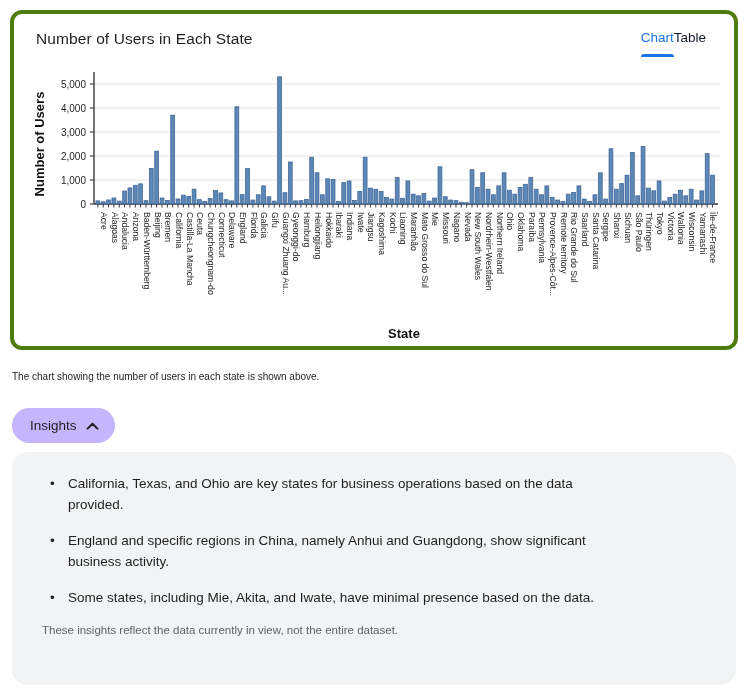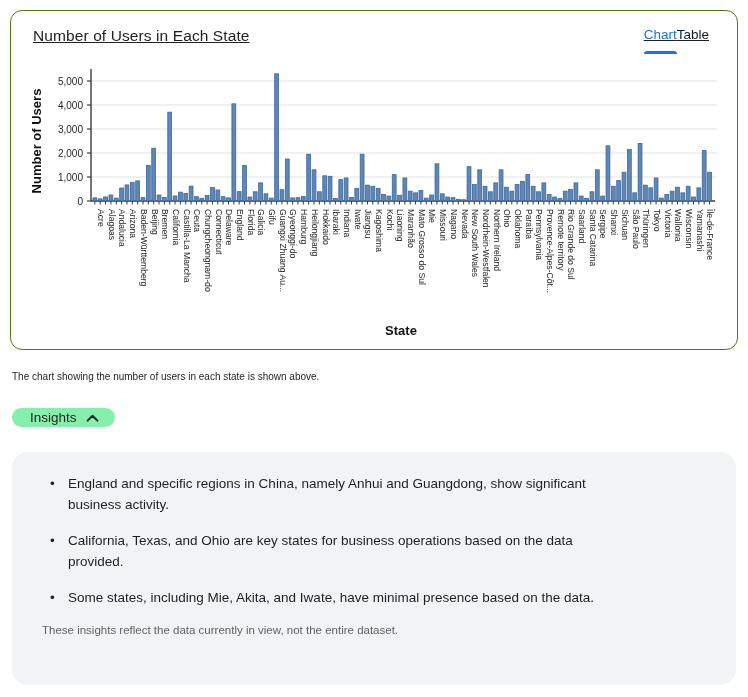--- a/index.html
+++ b/index.html
@@ -2,44 +2,44 @@
 <html><head>
 <meta charset="utf-8">
 <style>
   * { margin: 0; padding: 0; box-sizing: border-box; }
   html, body { background: #ffffff; width: 748px; height: 697px; font-family: "Liberation Sans", sans-serif; color: #202124; }
   .page { position: relative; width: 748px; height: 697px; }
 
   
   .card {
     position: absolute; left: 10px; top: 10px; width: 728px; height: 340px;
-    background: #fff; border: 1px solid #4d7c0f; border-radius: 12px; text-decoration: underline;
+    background: #fff; border: 4px solid #4d7c0f; border-radius: 12px;
   }
   .card-header {
     display: flex; justify-content: space-between; align-items: flex-start;
     padding: 16px 22px 0 22px; height: 52px;
   }
   .card-title { font-size: 15.5px; font-weight: 500; color: #1f1f1f; letter-spacing: .1px; }
   .tabs { display: flex; padding-right: 6px; }
   .tab { position: relative; font-size: 13.5px; color: #0f172a; cursor: pointer; padding-bottom: 12px; }
   .tab.active { color: #1a73e8; font-weight: 500; }
   .tab.active::after {
     content: ""; position: absolute; left: 0; right: 0; bottom: 0; height: 3px;
     background: #1a73e8; border-radius: 3px 3px 0 0;
   }
   .chart-wrap { position: absolute; left: 0; top: 52px; width: 728px; height: 286px; }
 
   
   .caption { position: absolute; left: 12px; top: 371px; font-size: 10px; color: #1f1f1f; }
 
   
   .insights-btn {
-    position: absolute; left: 12px; top: 408px; height: 19px;
+    position: absolute; left: 12px; top: 408px; height: 35px;
     display: inline-flex; align-items: center; gap: 9px;
-    background: #86efac; border: none; border-radius: 18px;
+    background: #c4b5fd; border: none; border-radius: 18px;
     padding: 0 16px 0 18px; font-size: 13.5px; color: #1f1f1f;
     font-family: "Liberation Sans", sans-serif; cursor: pointer;
   }
   .chevron-up { width: 13px; height: 8px; display: inline-block; }
 
   
   .insights-panel {
     position: absolute; left: 12px; top: 452px; width: 724px; height: 233px;
     background: #f1f3f4; border-radius: 16px; padding: 22px 30px 0 30px;
   }
@@ -388,20 +388,20 @@
 
   <button class="insights-btn">
     <span>Insights</span>
     <svg class="chevron-up" viewBox="0 0 14 9">
       <polyline points="1.5,7.5 7,2 12.5,7.5" fill="none" stroke="#1f1f1f" stroke-width="2.2" stroke-linecap="round" stroke-linejoin="round"></polyline>
     </svg>
   </button>
 
   <div class="insights-panel">
     <ul class="insights-list">
+      <li>California, Texas, and Ohio are key states for business operations based on the data provided.</li>
       <li>England and specific regions in China, namely Anhui and Guangdong, show significant business activity.</li>
-      <li>California, Texas, and Ohio are key states for business operations based on the data provided.</li>
       <li>Some states, including Mie, Akita, and Iwate, have minimal presence based on the data.</li>
     </ul>
     <div class="insights-footer">These insights reflect the data currently in view, not the entire dataset.</div>
   </div>
 
 </div>
 
 </body></html>

